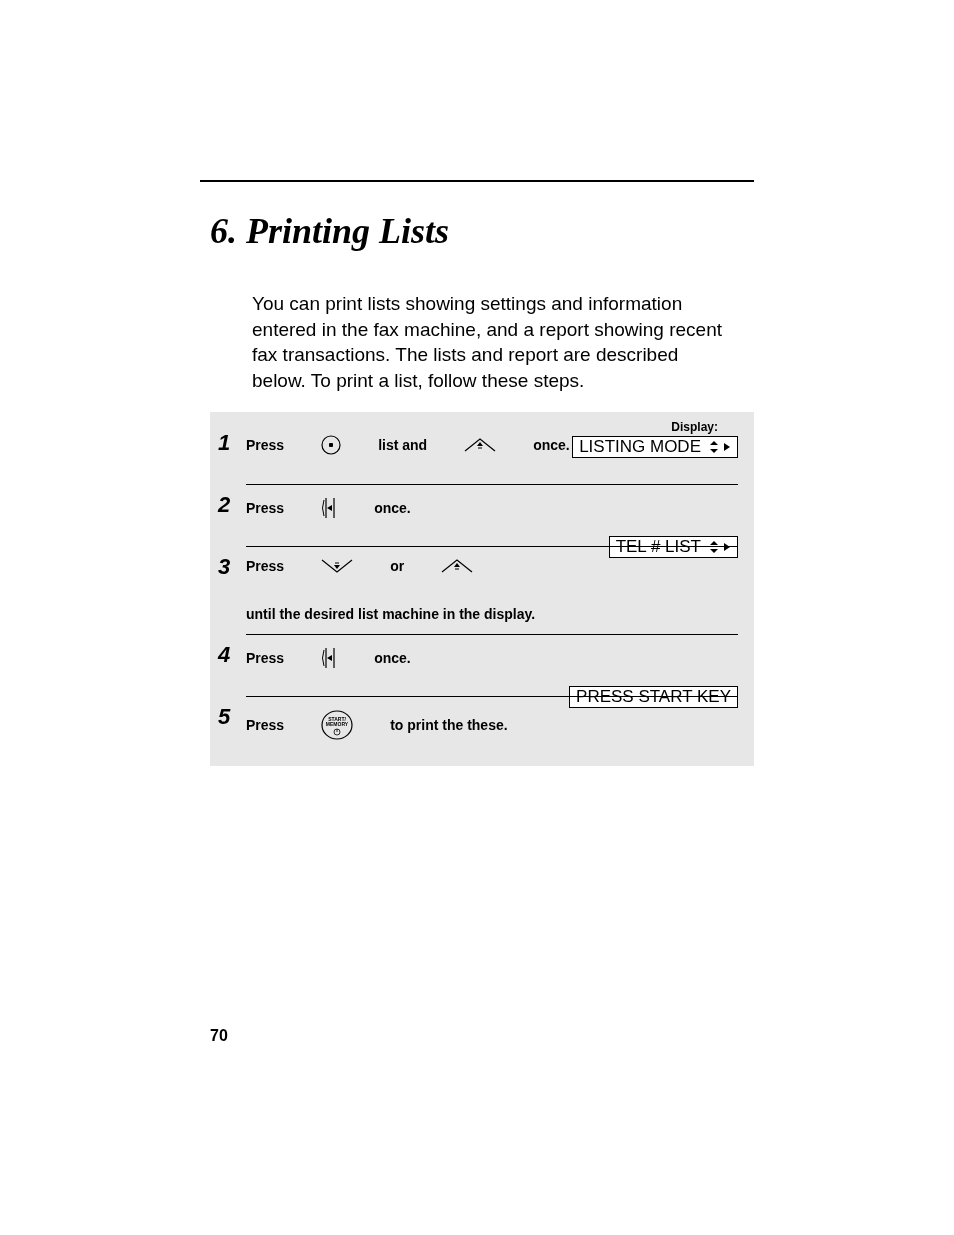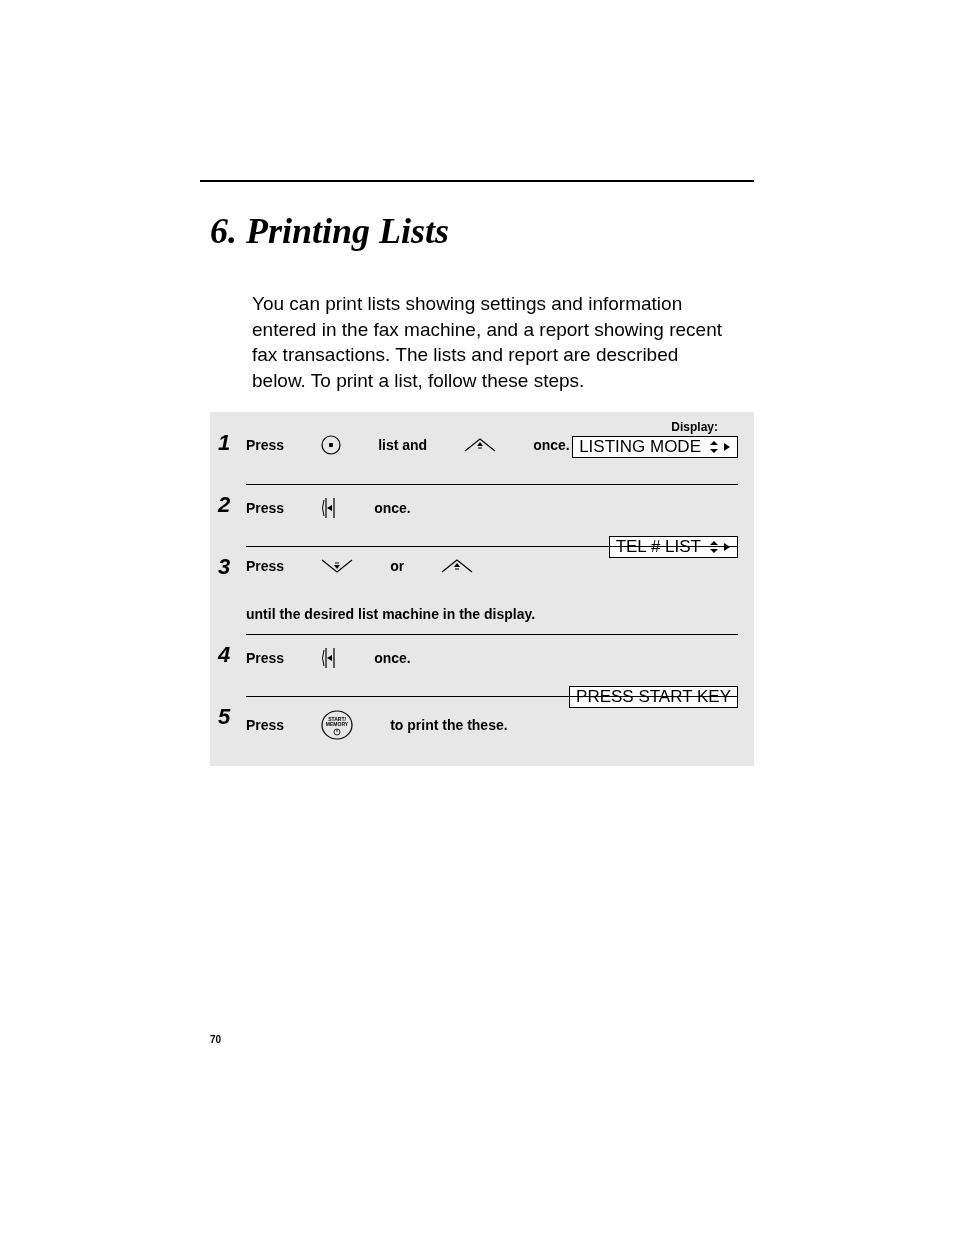--- a/index.html
+++ b/index.html
@@ -104,21 +104,21 @@
     min-width: 128px;
     box-sizing: border-box;
     gap: 4px;
   }
   .lcd .spacer { flex: 1; }
   .page-num {
     position: absolute;
     left: 210px;
     bottom: 190px;
     font-weight: bold;
-    font-size: 10px;
+    font-size: 16px;
   }
 </style>
 </head>
 <body>
 
 <div class="page">
   <div class="hr-top"></div>
 
   <div class="content">
     <div class="title">6.  Printing Lists</div>

